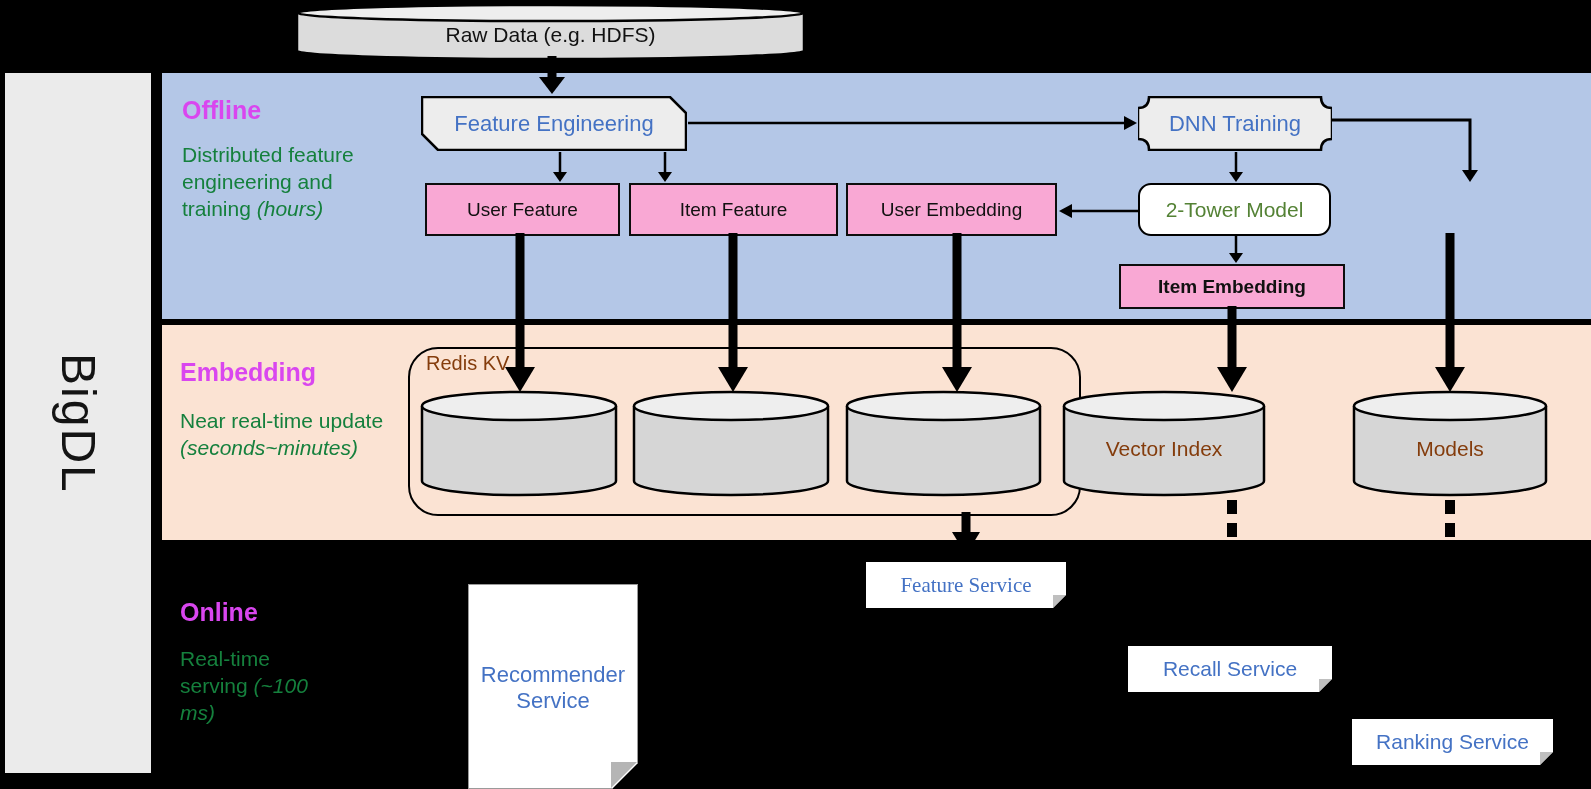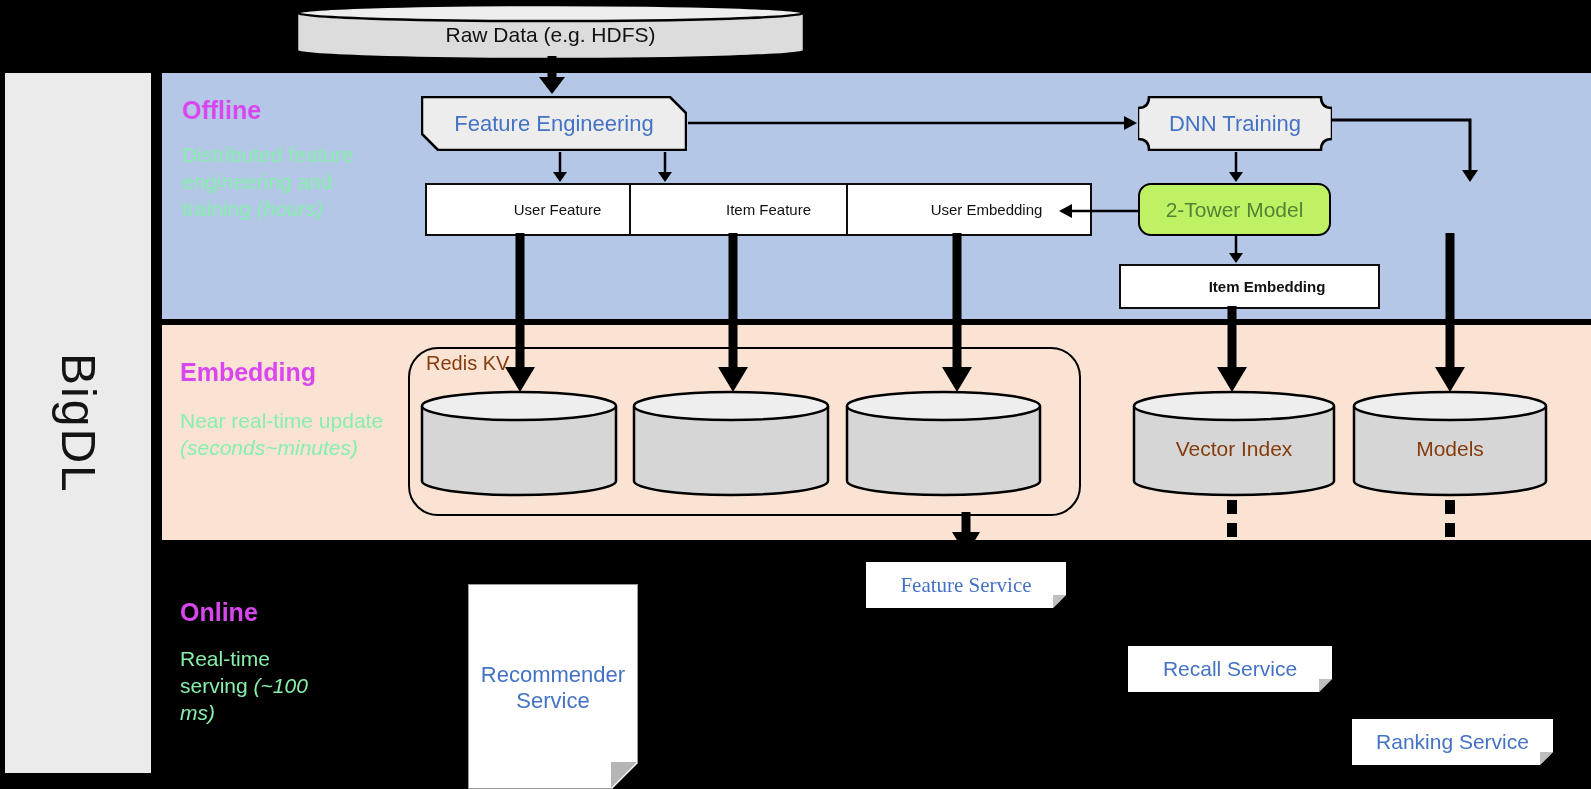--- a/index.html
+++ b/index.html
@@ -8,29 +8,29 @@
   
   .band{position:absolute;left:162px;width:1429px;}
   .band-offline{top:73px;height:246px;background:#b4c7e7;}
   .band-nearline{top:325px;height:215px;background:#fbe3d3;}
   
   .rail{position:absolute;left:5px;top:73px;width:146px;height:700px;background:#ebebeb;
         display:flex;align-items:center;justify-content:center;}
   .rail span{writing-mode:vertical-rl;font-size:48px;color:#141414;letter-spacing:2px;}
   
   .sec-title{position:absolute;font-size:25px;font-weight:600;color:#d946ef;}
-  .sec-sub{position:absolute;font-size:21px;line-height:1.28;color:#86efac;}
+  .sec-sub{position:absolute;font-size:21px;line-height:1.28;color:#15803d;}
   .sec-sub .note{font-style:italic;}
   
   .node{position:absolute;display:flex;align-items:center;justify-content:center;text-align:center;}
   .node svg{position:absolute;inset:0;}
   .node .lbl{position:relative;z-index:2;}
   
-  .graybox{background:#ffffff;border:2.5px solid #0d0d0d;font-size:15px;color:#111;padding-left:35px;}
-  .roundbox{background:#bef264;border:2.5px solid #000;border-radius:13px;font-size:21px;color:#548235;}
+  .graybox{background:#f9a8d4;border:2.5px solid #0d0d0d;font-size:19px;color:#111;}
+  .roundbox{background:#ffffff;border:2.5px solid #000;border-radius:13px;font-size:21px;color:#548235;}
   .svgnode{font-size:21px;}
   .blue-t{color:#4472c4;}
   
   .redis{position:absolute;left:408px;top:347px;width:669px;height:165px;
          border:2.5px solid #000;border-radius:30px;background:transparent;}
   .redis-lbl{position:absolute;left:426px;top:352px;font-size:20px;color:#843c0c;}
   
   .cyl{position:absolute;}
   .cyl .clbl{position:absolute;left:0;right:0;top:44%;text-align:center;font-size:21px;color:#843c0c;}
   .raw-lbl{position:absolute;left:0;right:0;top:20px;text-align:center;font-size:21px;color:#111;}
@@ -130,21 +130,21 @@
       <ellipse cx="99" cy="16" rx="97" ry="14" fill="#eeeeee" stroke="#000" stroke-width="2.5"></ellipse>
     </svg>
   </div>
   <div class="cyl" style="left:845px;top:390px;width:197px;height:107px;">
     <svg width="197" height="107">
       <path d="M2,16 L2,91 A96.5,14 0 0 0 195,91 L195,16" fill="#d6d6d6" stroke="#000" stroke-width="2.5"></path>
       <ellipse cx="98.5" cy="16" rx="96.5" ry="14" fill="#eeeeee" stroke="#000" stroke-width="2.5"></ellipse>
     </svg>
   </div>
 
-  <div class="cyl" style="left:1132px;top:390px;width:204px;height:107px;">
+  <div class="cyl" style="left:1062px;top:390px;width:204px;height:107px;">
     <svg width="204" height="107">
       <path d="M2,16 L2,91 A100,14 0 0 0 202,91 L202,16" fill="#d6d6d6" stroke="#000" stroke-width="2.5"></path>
       <ellipse cx="102" cy="16" rx="100" ry="14" fill="#eeeeee" stroke="#000" stroke-width="2.5"></ellipse>
     </svg>
     <div class="clbl">Vector Index</div>
   </div>
   <div class="cyl" style="left:1352px;top:390px;width:196px;height:107px;">
     <svg width="196" height="107">
       <path d="M2,16 L2,91 A96,14 0 0 0 194,91 L194,16" fill="#d6d6d6" stroke="#000" stroke-width="2.5"></path>
       <ellipse cx="98" cy="16" rx="96" ry="14" fill="#eeeeee" stroke="#000" stroke-width="2.5"></ellipse>

